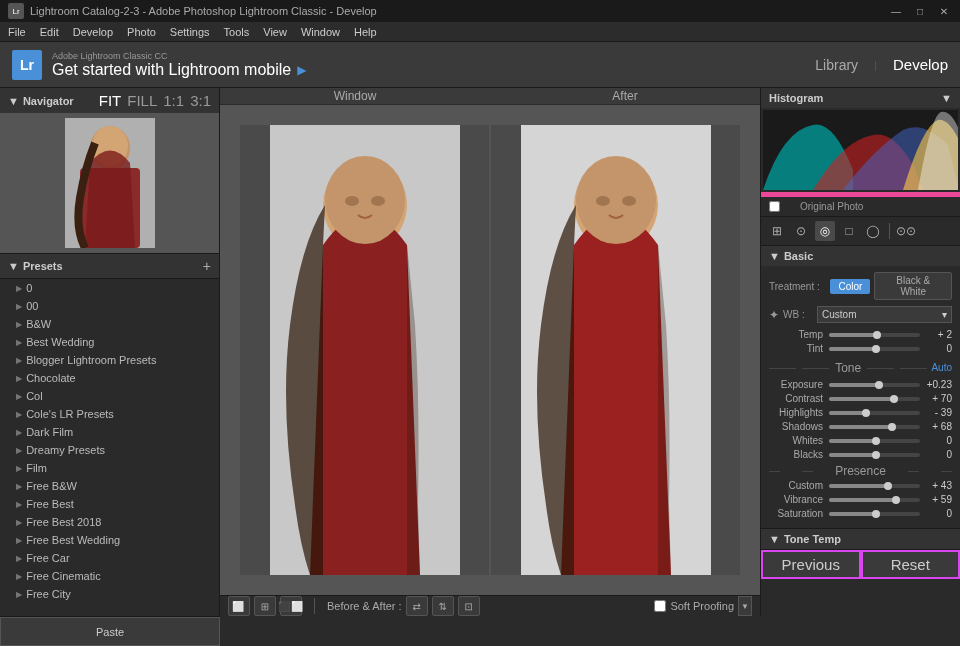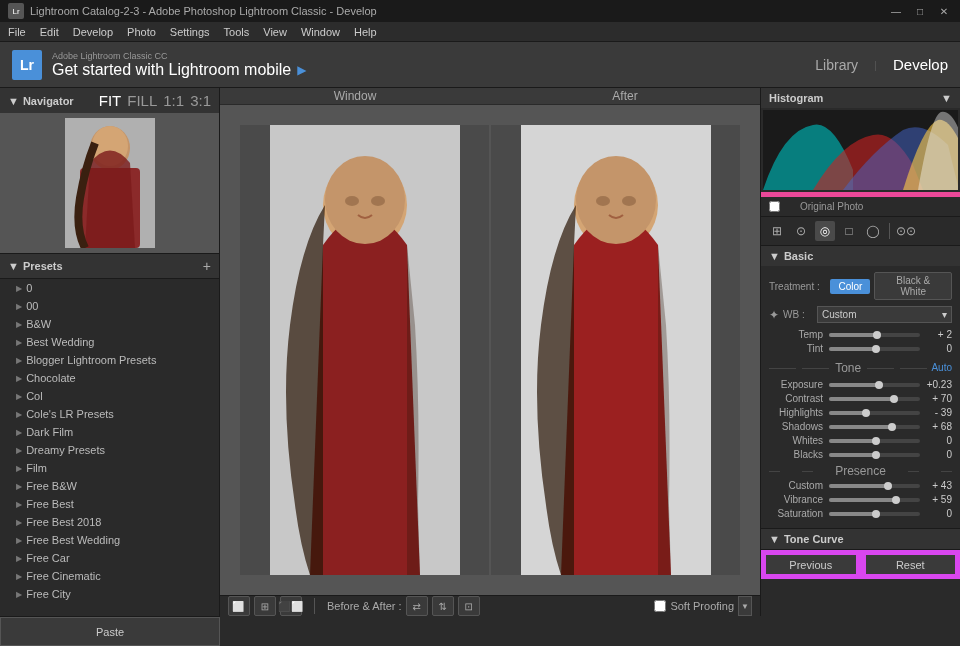--- a/index.html
+++ b/index.html
@@ -130,21 +130,21 @@
     .subsection-label::before, .subsection-label::after { content: ''; flex: 1; height: 1px; background: #444; }
     .subsection-auto { font-size: 10px; color: #4a90d9; cursor: pointer; }
     .subsection-row { display: flex; align-items: center; justify-content: space-between; margin-bottom: 2px; }
 
     
     #bottom-buttons { height: 30px; background: #2a2a2a; border-top: 1px solid #1a1a1a; display: flex; }
     #bottom-buttons button { flex: 1; background: #3a3a3a; border: 1px solid #555; color: #ccc; font-size: 11px; cursor: pointer; }
 
     
     #right-bottom { height: 30px; background: #2a2a2a; border-top: 1px solid #1a1a1a; display: flex; }
-    #right-bottom button { flex: 1; background: #3a3a3a; border: 5px solid #d946ef; color: #ccc; font-size: 11px; cursor: pointer; }
+    #right-bottom button { flex: 1; background: #3a3a3a; border: 2px solid #d946ef; color: #ccc; font-size: 15px; cursor: pointer; }
 
     
     .tone-curve-header { background: #333; padding: 4px 8px; display: flex; align-items: center; justify-content: space-between; cursor: pointer; }
     .tone-curve-header .title { font-size: 11px; font-weight: 600; color: #ccc; display: flex; align-items: center; gap: 4px; }
   </style>
 </head>
 <body>
 
 <div id="titlebar">
   <div class="app-icon">Lr</div>
@@ -546,21 +546,21 @@
           </div>
           <span class="slider-value">0</span>
         </div>
 
       </div>
     </div>
 
     <div class="tone-curve-header">
       <div class="title">
         <span>▼</span>
-        <span>Tone Curve</span>
+        <span>Tone Temp</span>
       </div>
     </div>
 
     <div id="right-bottom">
       <button>Previous</button>
       <button>Reset</button>
     </div>
 
   </div>
 </div>

